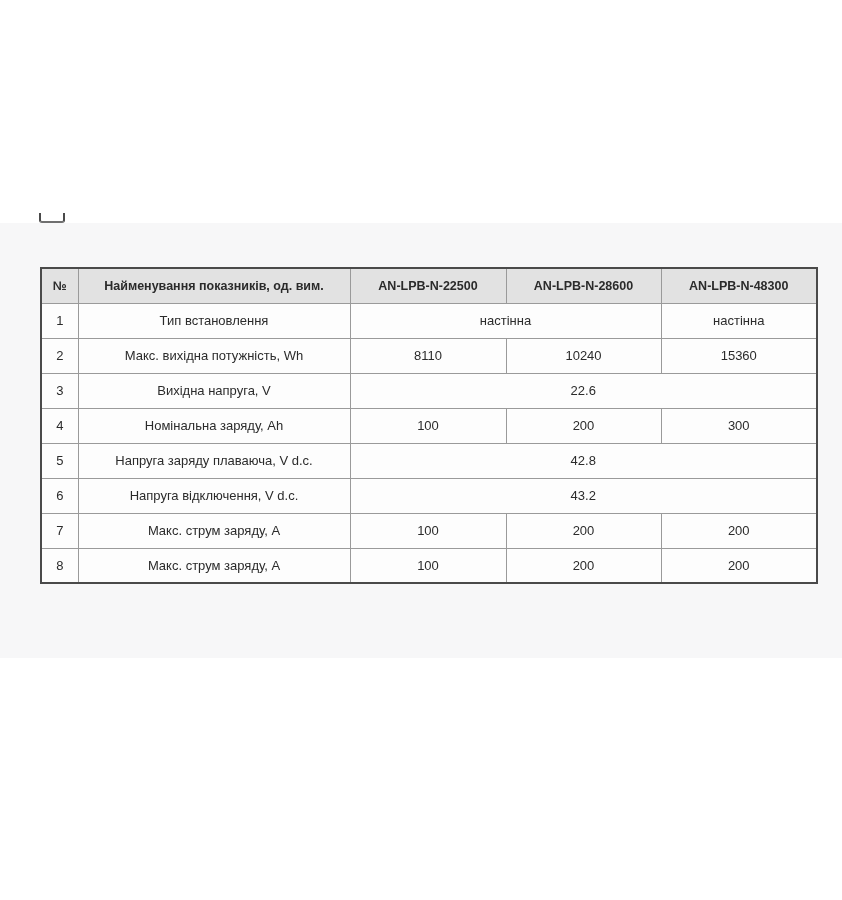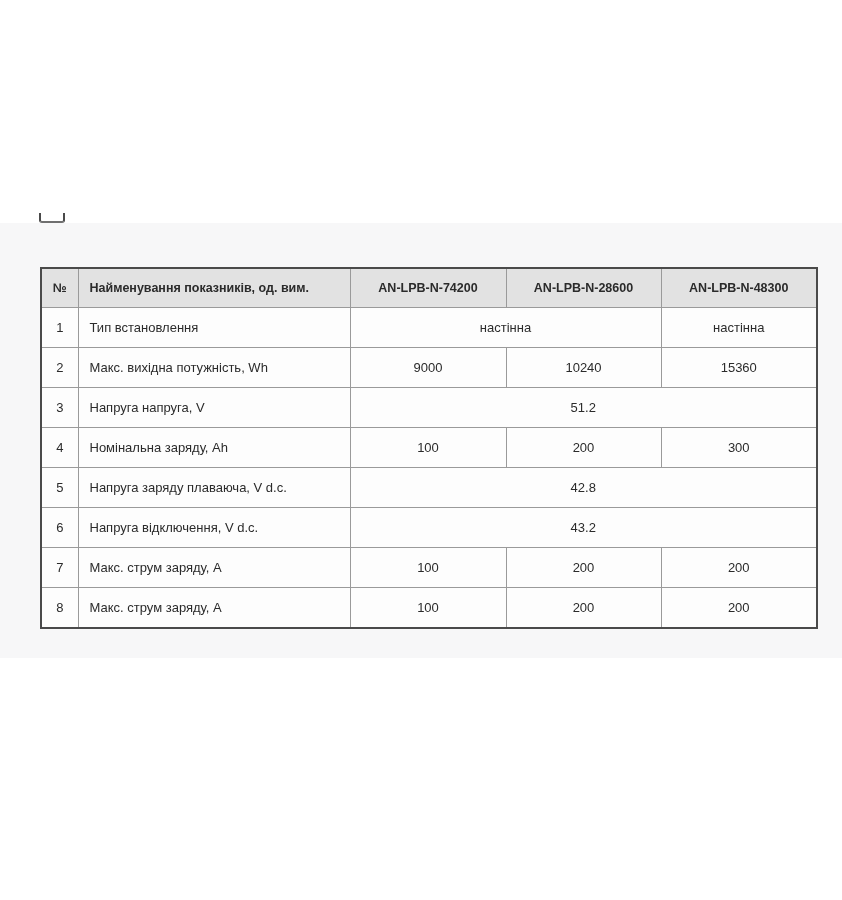--- a/index.html
+++ b/index.html
@@ -35,64 +35,64 @@
     border:1px solid var(--grid);
     height:35px;padding:0 6px;
     text-align:center;vertical-align:middle;
     font-weight:400;overflow:hidden;white-space:nowrap;
   }
   .spec thead th{
     background:var(--headbg);
     font-weight:600;font-size:12.5px;
   }
   .spec th.name-col,.spec td.name-col{
-    text-align:left;padding:12px 11px;
+    text-align:center;padding:0 11px;
   }
 </style>
 </head>
 <body>
 
 <div class="clipped-box"></div>
 
 <div class="panel">
   <table class="spec">
     <colgroup>
       <col style="width:37px">
       <col style="width:272px">
       <col style="width:156px">
       <col style="width:155px">
       <col style="width:156px">
     </colgroup>
     <thead>
       <tr>
         <th>№</th>
         <th class="name-col">Найменування показників, од. вим.</th>
-        <th>AN-LPB-N-74200</th>
+        <th>AN-LPB-N-22500</th>
         <th>AN-LPB-N-28600</th>
         <th>AN-LPB-N-48300</th>
       </tr>
     </thead>
     <tbody id="spec-body">
         <tr>
           <td>1</td>
           <td class="name-col">Тип встановлення</td>
           <td colspan="2">настінна</td>
           <td>настінна</td>
         </tr>
         <tr>
           <td>2</td>
           <td class="name-col">Макс. вихідна потужність, Wh</td>
-          <td>9000</td>
+          <td>8110</td>
           <td>10240</td>
           <td>15360</td>
         </tr>
         <tr>
           <td>3</td>
-          <td class="name-col">Напруга напруга, V</td>
-          <td colspan="3">51.2</td>
+          <td class="name-col">Вихідна напруга, V</td>
+          <td colspan="3">22.6</td>
         </tr>
         <tr>
           <td>4</td>
           <td class="name-col">Номінальна заряду, Ah</td>
           <td>100</td>
           <td>200</td>
           <td>300</td>
         </tr>
         <tr>
           <td>5</td>

